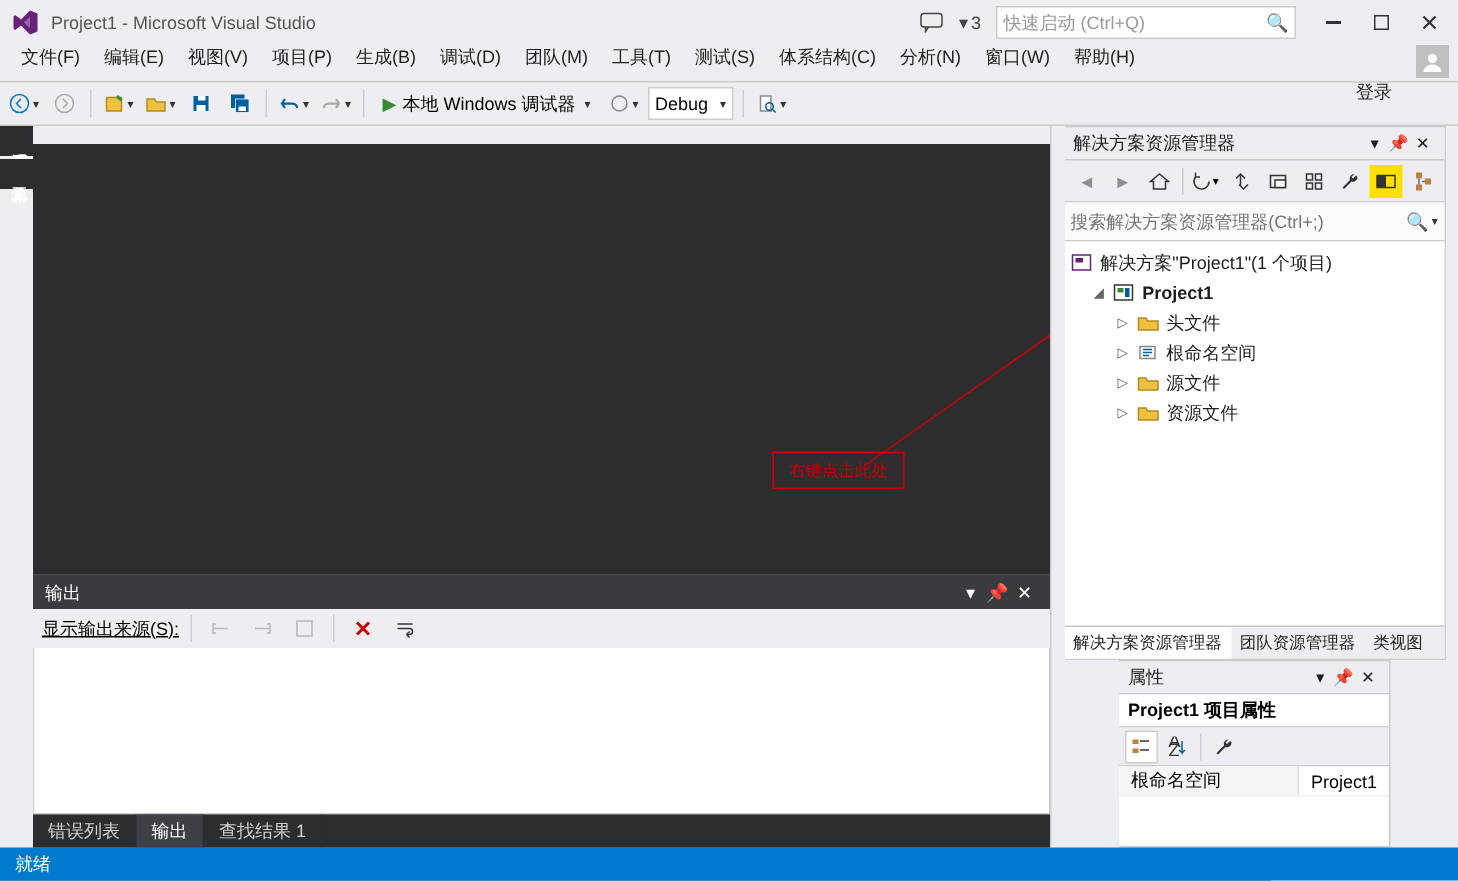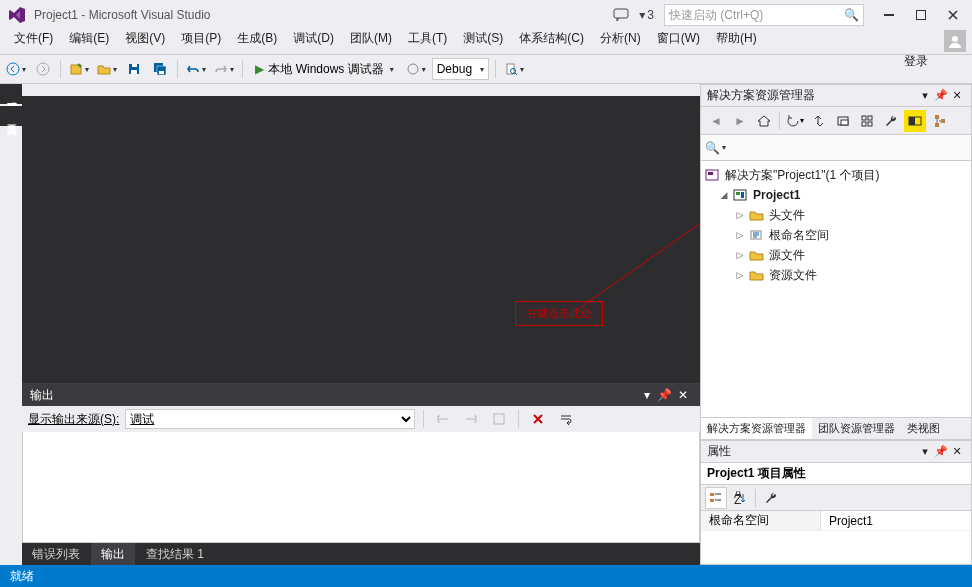--- a/index.html
+++ b/index.html
@@ -58,21 +58,21 @@
 .out-body::-webkit-scrollbar-thumb { background: #c2c3c9; }
 .out-body::-webkit-scrollbar-track { background: #e8e8ec; }
 .out-body-inner { width: 1200px; height: 1px; }
 
 
 .bottom-tabs { height: 22px; background: #2d2d30; display: flex; align-items: stretch; }
 .b-tab { padding: 0 10px; display: flex; align-items: center; color: #d0d0d0; cursor: pointer; border-right: 1px solid #2d2d30; }
 .b-tab.active { background: #3f3f46; color: #fff; }
 
 
-.right-col { width: 272px; display: flex; flex-direction: column; background: #eeeef2; border-left: 1px solid #ccc; }
+.right-col { width: 272px; display: flex; flex-direction: column; background: #eeeef2; border-left: 1px solid #ccc; align-items: center; }
 
 .panel-header { height: 22px; background: #eeeef2; display: flex; align-items: center; padding: 0 6px; border-bottom: 1px solid #ccc; color: #1e1e1e; }
 .panel-header .spacer { flex: 1; }
 .panel-header .hbtn { width: 16px; text-align: center; cursor: pointer; font-size: 11px; }
 
 .se-panel { flex: 1; display: flex; flex-direction: column; min-height: 0; border: 1px solid #ccc; border-left: none; }
 .se-toolbar { height: 28px; display: flex; align-items: center; padding: 0 4px; gap: 2px; border-bottom: 1px solid #ccc; }
 .se-tbtn { width: 22px; height: 22px; display: flex; align-items: center; justify-content: center; cursor: pointer; }
 .se-tbtn.active { background: #fce100; }
 .se-search { height: 26px; display: flex; align-items: center; padding: 0 4px; border-bottom: 1px solid #ccc; background: #fafafa; }
@@ -270,21 +270,20 @@
     <div class="out-panel">
       <div class="out-header">
         <span>输出</span>
         <span class="spacer"></span>
         <span class="hbtn">▾</span>
         <span class="hbtn">📌</span>
         <span class="hbtn">✕</span>
       </div>
       <div class="out-toolbar">
         <span>显示输出来源(S):</span>
-        <select><option>调试</option></select>
         <span class="tool-sep"></span>
         <span class="tool-btn" style="opacity:.4">
             <svg width="14" height="14">
               <path d="M2 7h10M4 4H2v6h2" fill="none" stroke="#666"></path>
             </svg>
           </span>
         <span class="tool-btn" style="opacity:.4">
             <svg width="14" height="14">
               <path d="M2 7h10M10 4h2v6h-2" fill="none" stroke="#666"></path>
             </svg>
@@ -376,20 +375,21 @@
         <span class="se-tbtn">
             <svg width="14" height="14">
               <rect x="3" y="1" width="4" height="4" fill="#c08040"></rect>
               <rect x="3" y="9" width="4" height="4" fill="#c08040"></rect>
               <rect x="9" y="5" width="4" height="4" fill="#c08040"></rect>
               <path d="M5 5v4M7 7h2" stroke="#666"></path>
             </svg>
           </span>
       </div>
       <div class="se-search">
+        <input placeholder="搜索解决方案资源管理器(Ctrl+;)" style="">
         <span>🔍</span>
         <span class="tool-drop">▾</span>
       </div>
       <div class="se-tree">
         <div class="tree-row">
           <span class="tree-icon">
               <svg width="16" height="14">
                 <rect x="1" y="2" width="12" height="10" fill="#fff" stroke="#68217a"></rect>
                 <rect x="3" y="4" width="5" height="3" fill="#68217a"></rect>
               </svg>

